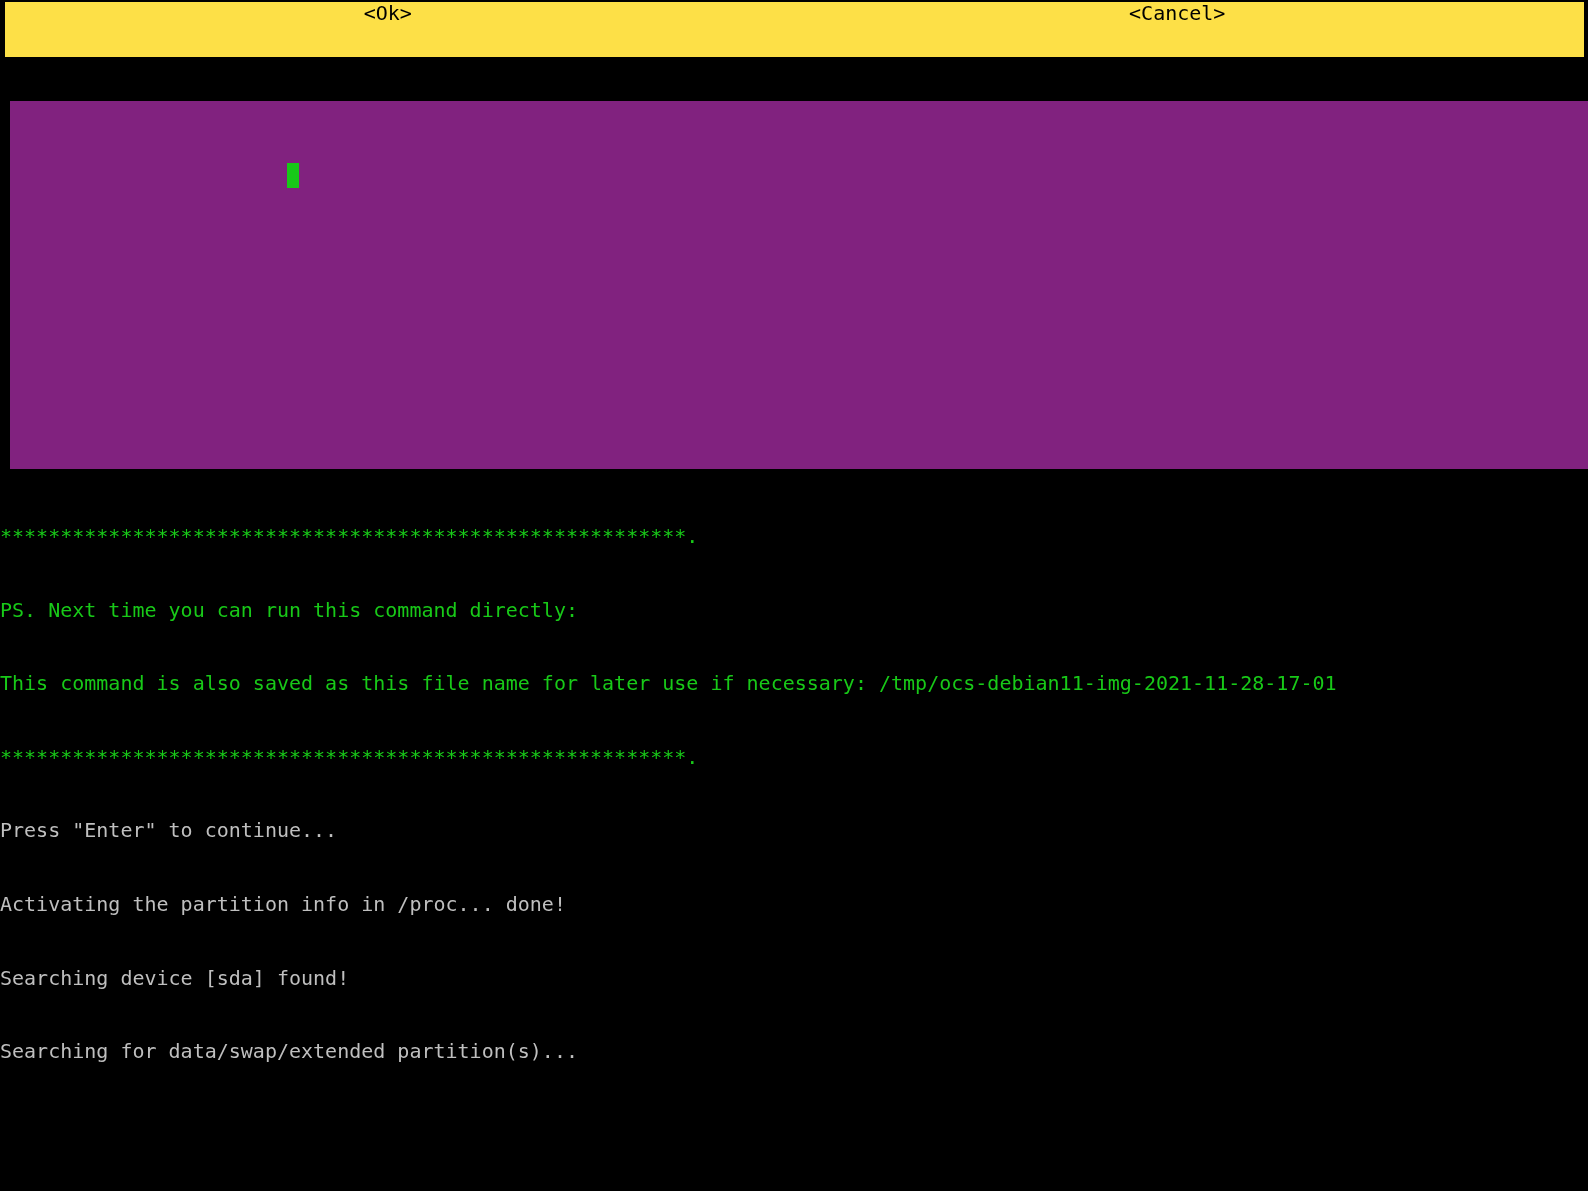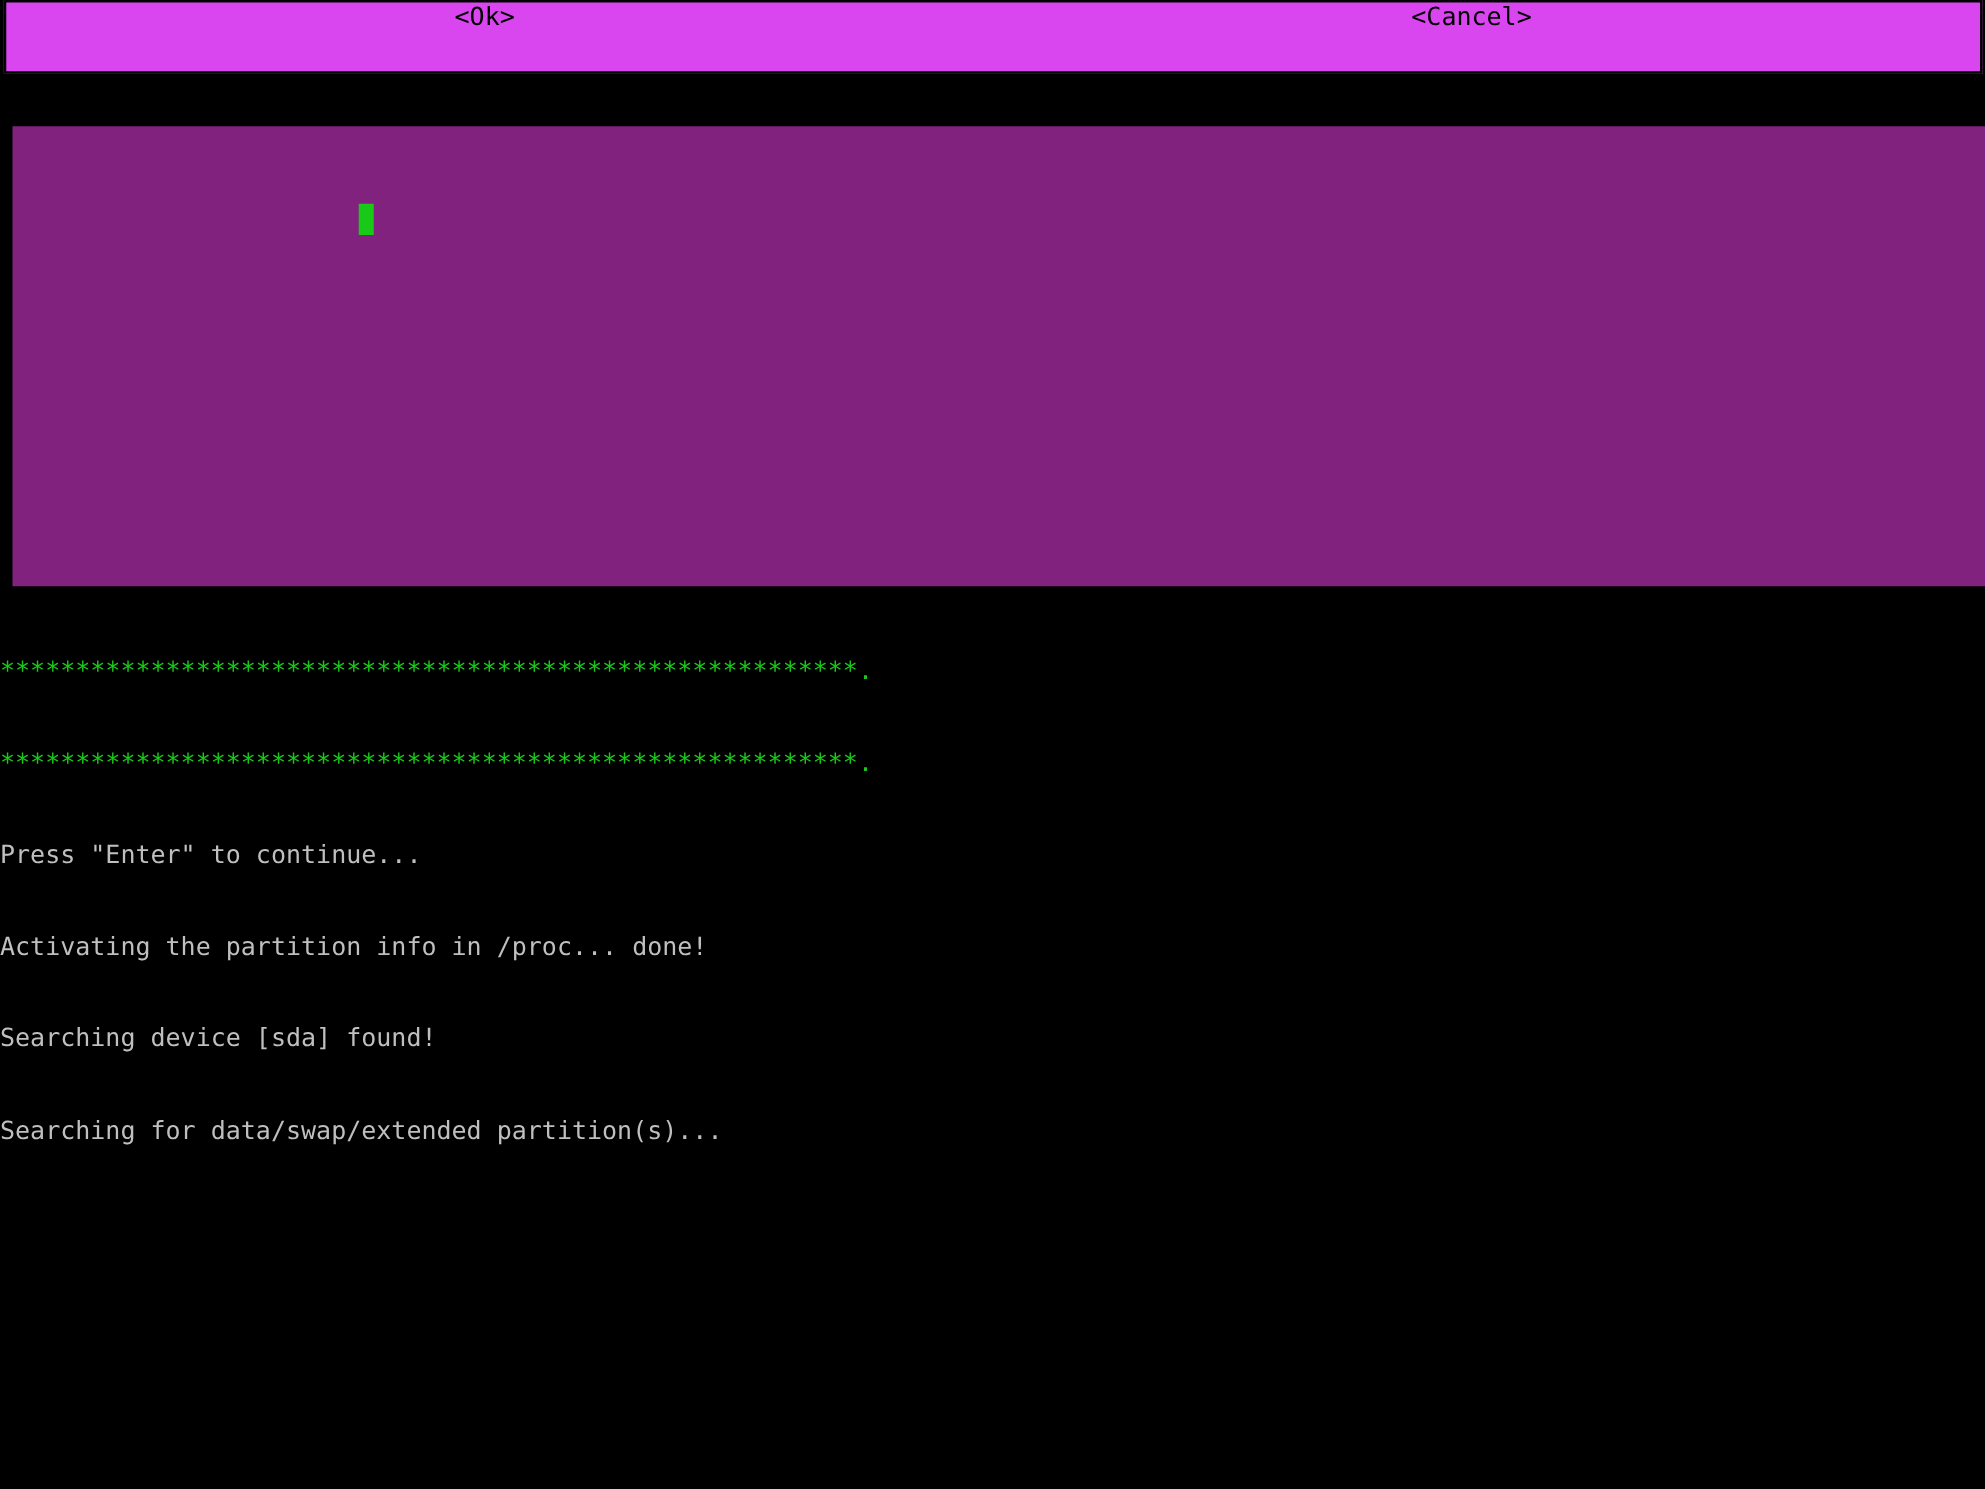--- a/index.html
+++ b/index.html
@@ -4,21 +4,21 @@
 <style>
   * { margin: 0; padding: 0; box-sizing: border-box; }
   html, body { width: 1588px; height: 1191px; background: #000; overflow: hidden; }
   body { font-family: "DejaVu Sans Mono", "Liberation Mono", monospace; font-size: 20px; line-height: 24.5px; }
 
   .dialog-frame {
     position: absolute;
     left: 3px; top: 0;
     width: 1583px;
     height: 59px;
-    background: #d946ef;
+    background: #fde047;
     border: 2px solid #000;
     display: flex;
     align-items: flex-start;
     padding-top: 0px;
     justify-content: flex-end;
   }
   .dialog-buttons {
     width: 100%;
     display: flex;
     justify-content: space-around;
@@ -72,20 +72,22 @@
 </div>
 
 <div class="black-strip"></div>
 
 <div class="purple-area">
   <div class="green-cursor"></div>
 </div>
 
 <div class="terminal">
   <div class="line c-green">*********************************************************.</div>
+  <div class="line c-green">PS. Next time you can run this command directly:</div>
+  <div class="line c-green">This command is also saved as this file name for later use if necessary: /tmp/ocs-debian11-img-2021-11-28-17-01</div>
   <div class="line c-green">*********************************************************.</div>
   <div class="line c-white">Press "Enter" to continue...</div>
   <div class="line c-white">Activating the partition info in /proc... done!</div>
   <div class="line c-white">Searching device [sda] found!</div>
   <div class="line c-white">Searching for data/swap/extended partition(s)...</div>
   
   
   
   
   

